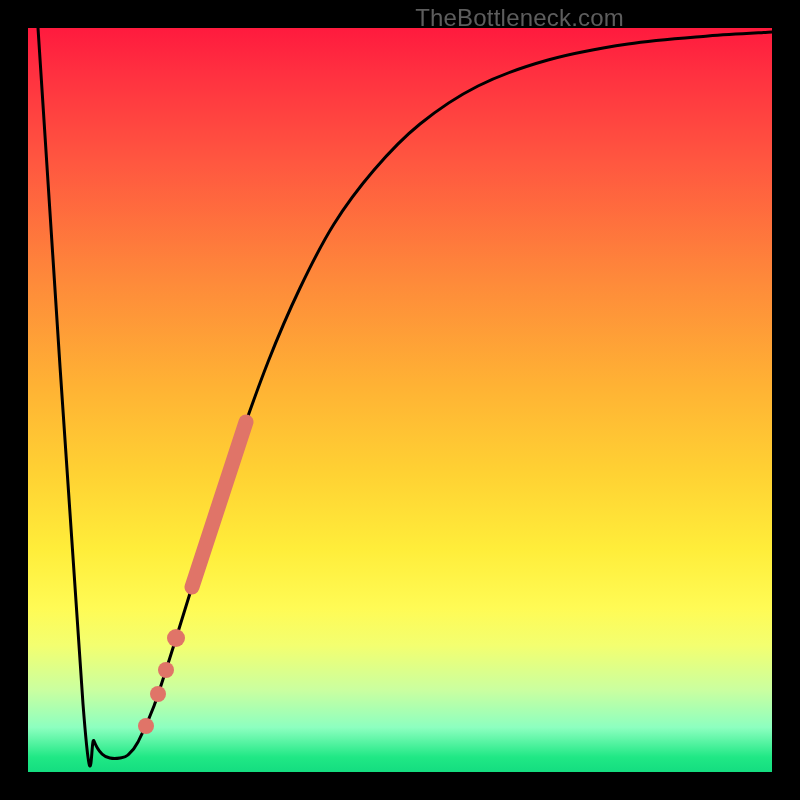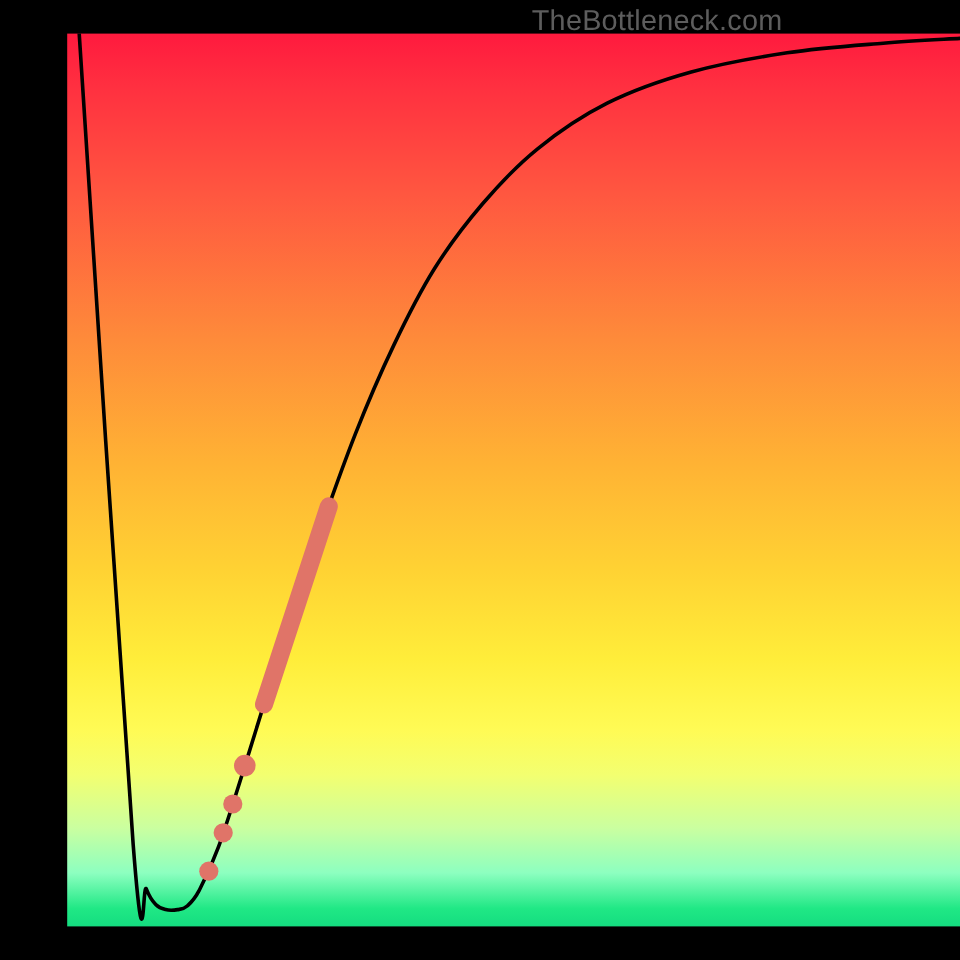--- a/index.html
+++ b/index.html
@@ -11,21 +11,20 @@
     background: #000;
     font-family: Arial, Helvetica, sans-serif;
   }
   .frame {
     position: absolute;
     left: 0;
     top: 0;
     width: 636px;
     height: 800px;
     background: #000;
-    margin-left: 28px;
   }
   .plot {
     position: absolute;
     left: 28px;
     top: 28px;
     width: 744px;
     height: 744px;
     background: linear-gradient(
       to bottom,
       #ff1a3e 0%,

